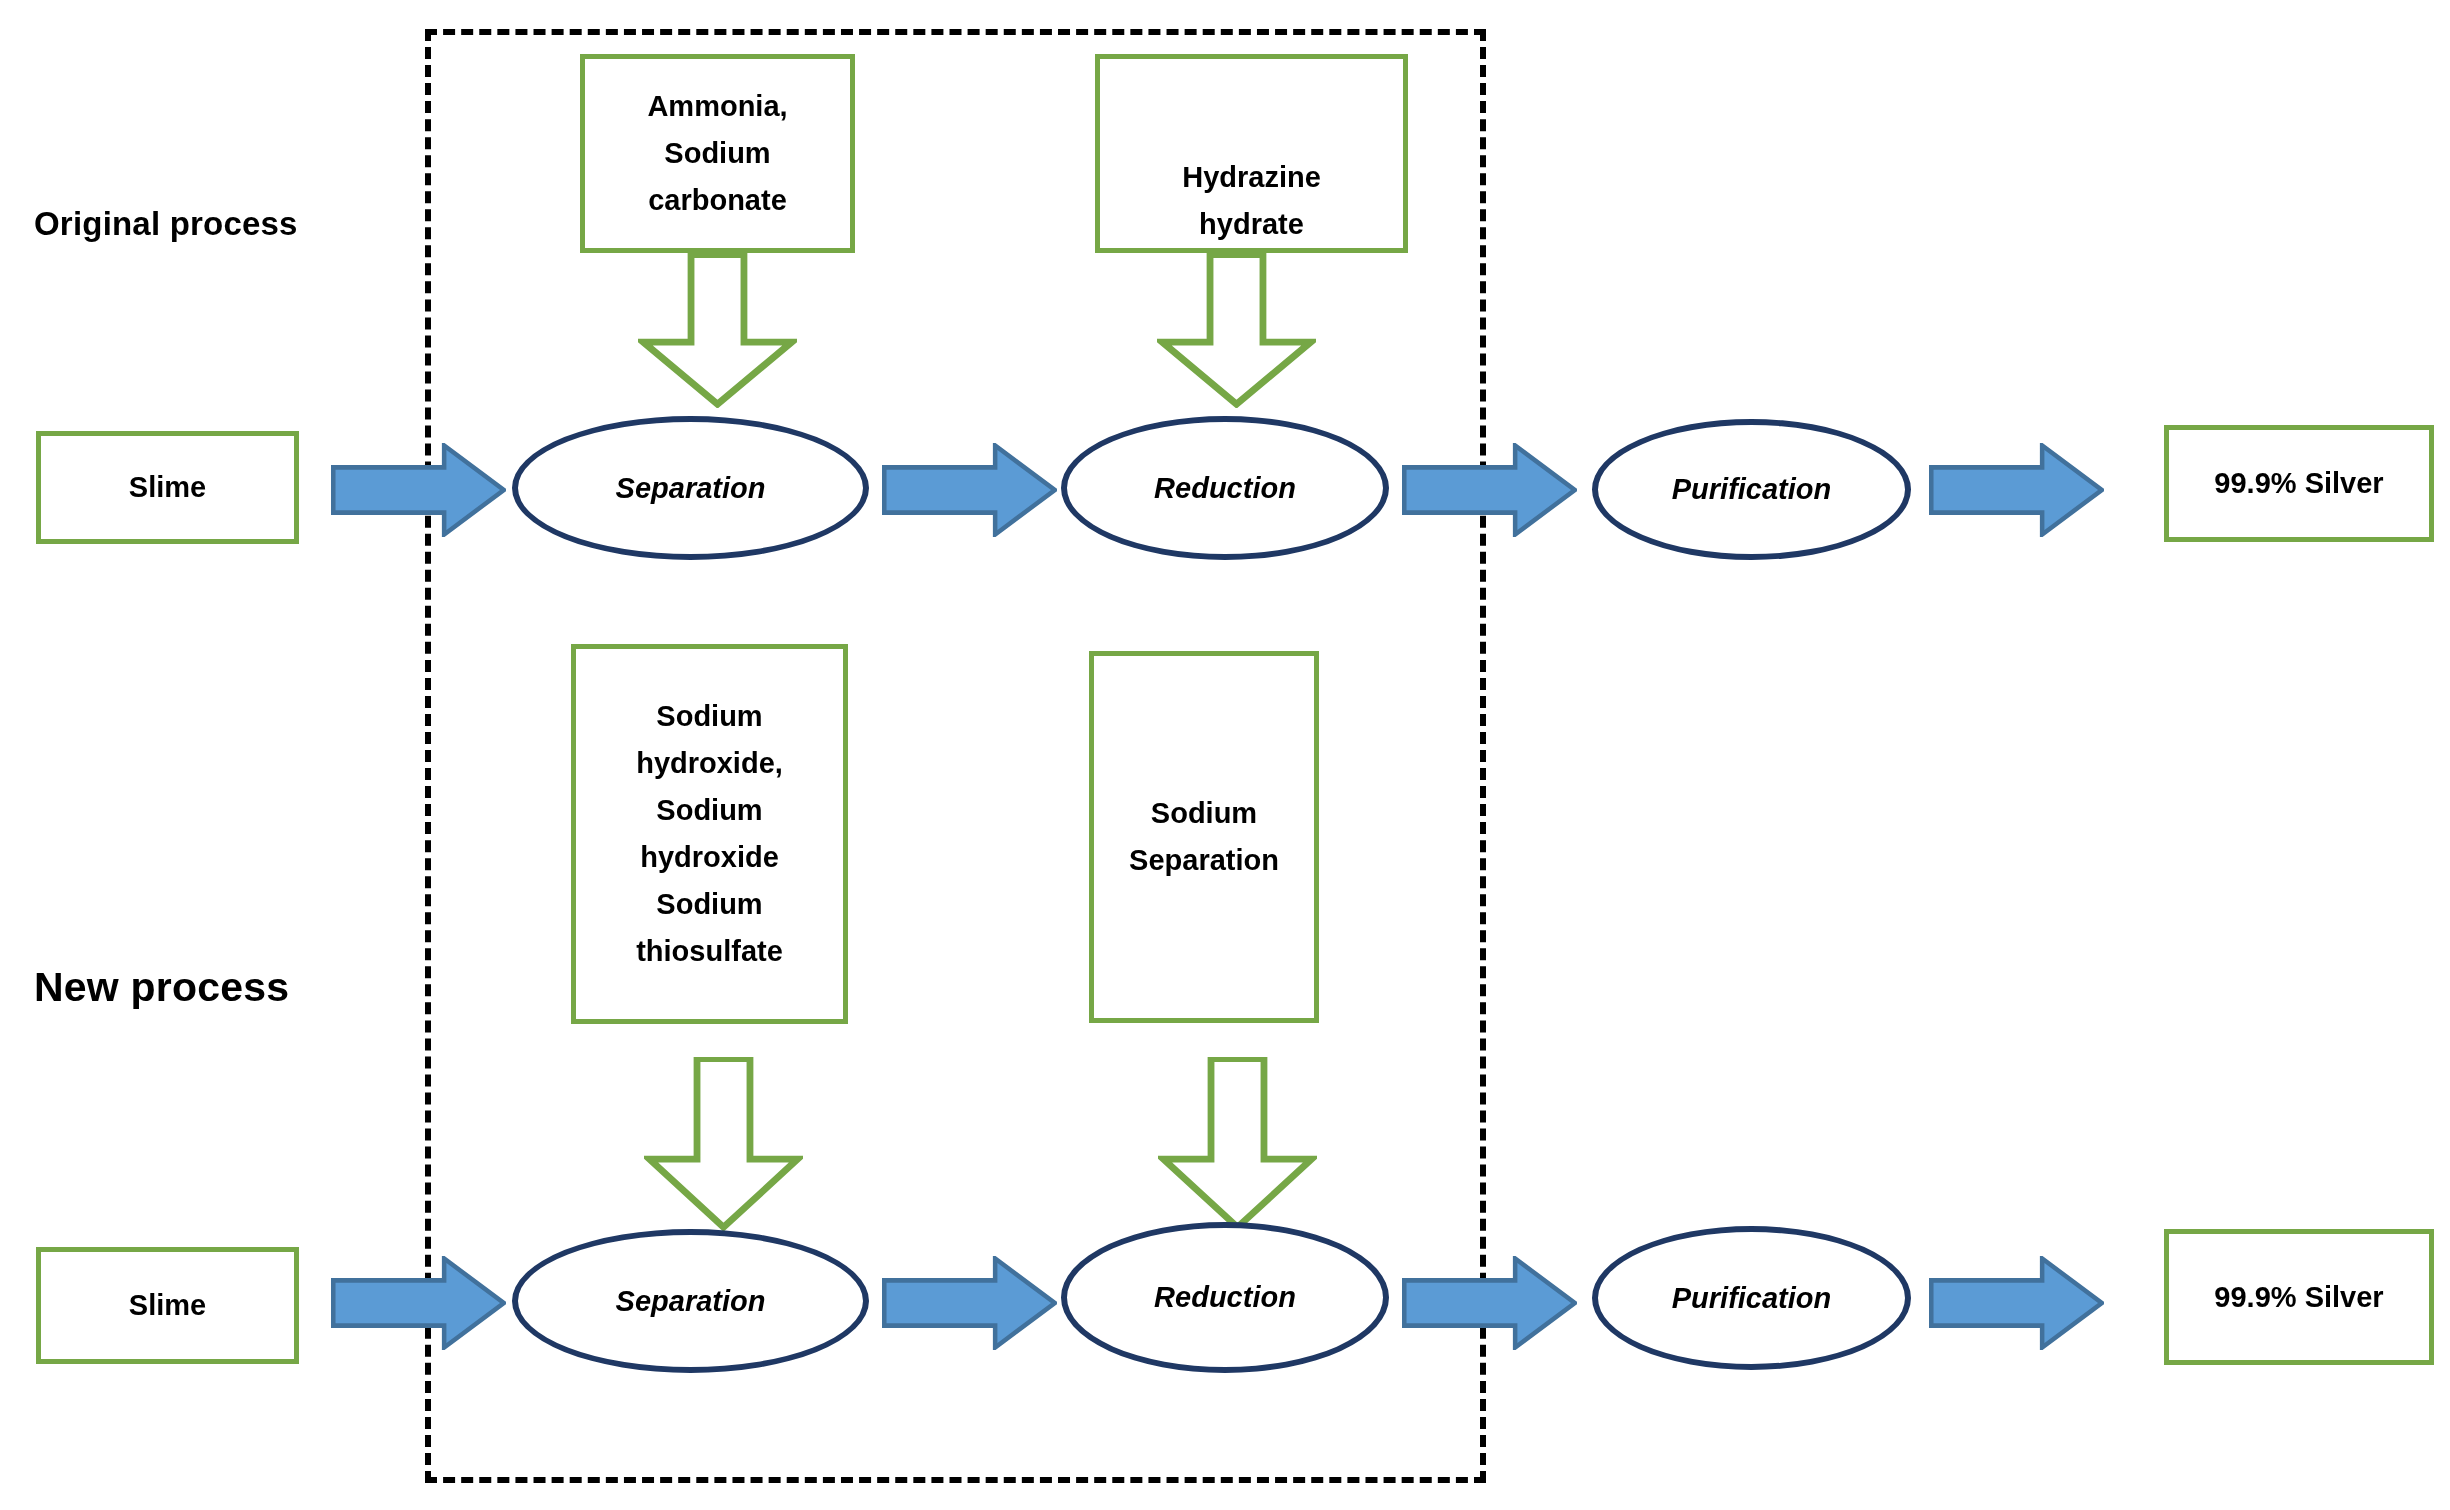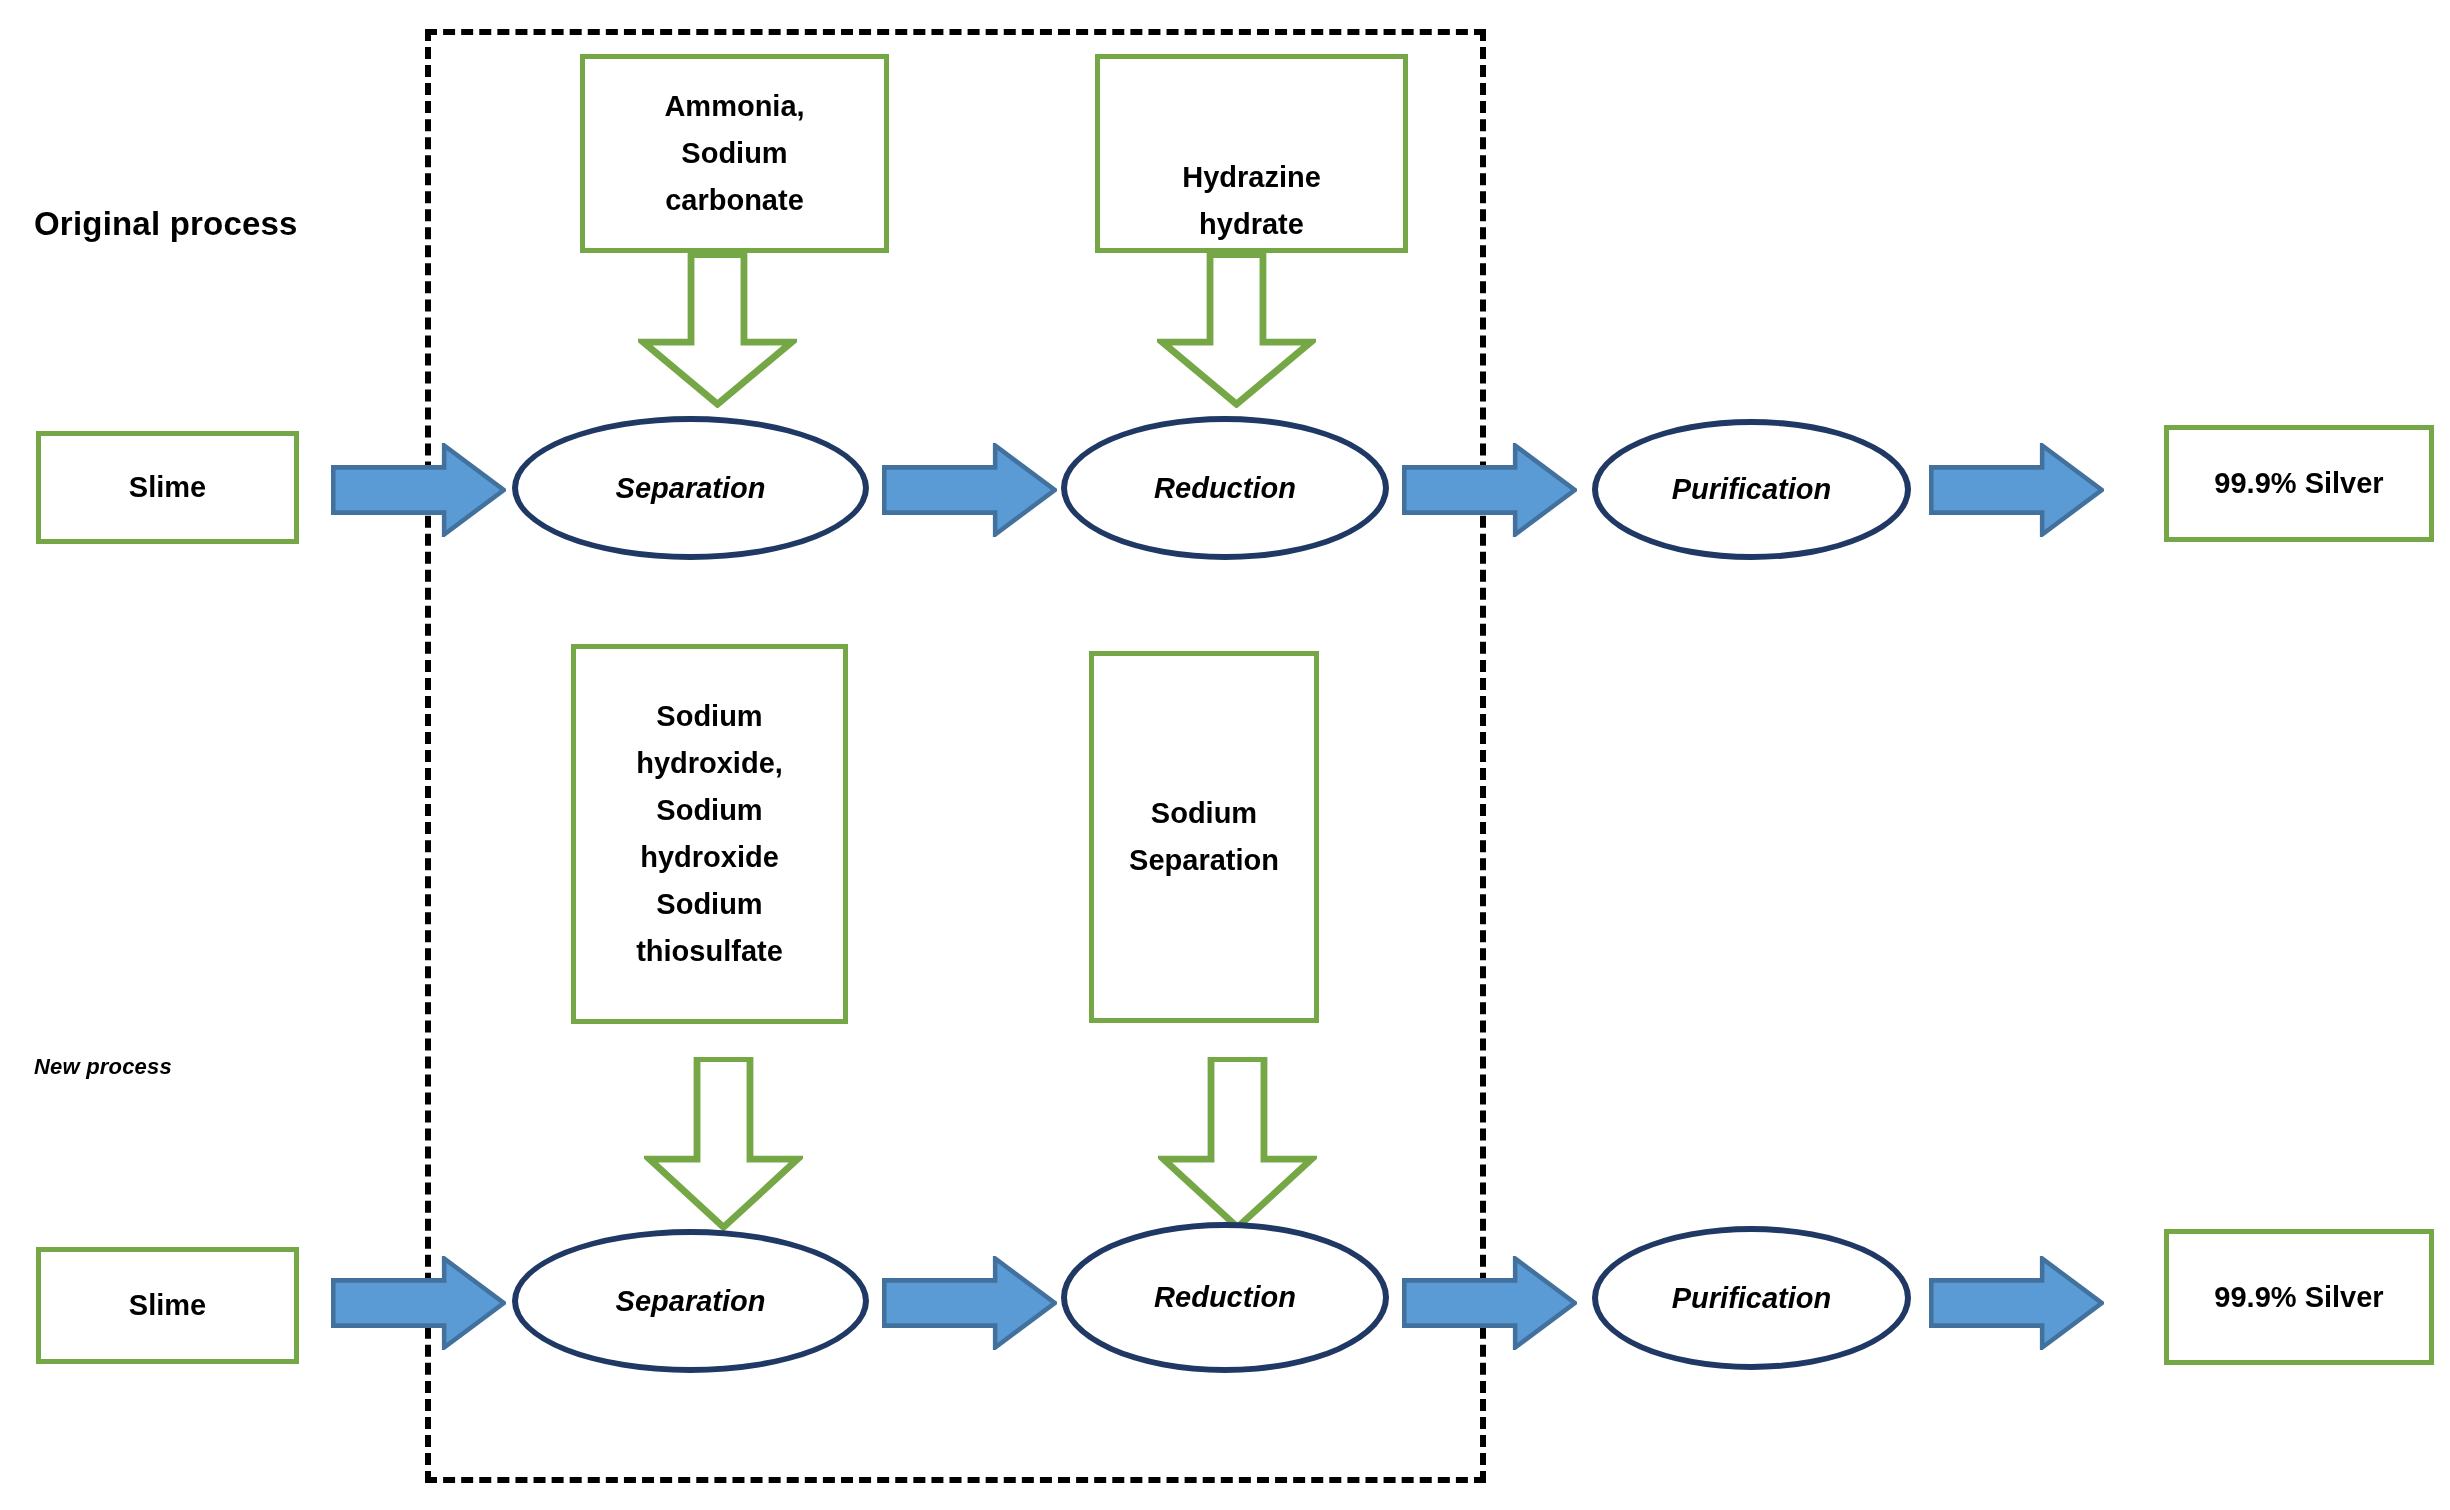--- a/index.html
+++ b/index.html
@@ -86,23 +86,23 @@
 </style>
 </head>
 <body>
 
 <div id="canvas">
 
   <div class="dashed-zone" style="left:425px; top:29px; width:1061px; height:1454px;"></div>
 
   <div class="row-label" style="left:34px; top:165px; font-size:33px;">Original process</div>
 
-  <div class="row-label" style="left:34px; top:1014px; font-size:22px;font-style:italic;">New process</div>
-
-  <div class="green-box" style="left:580px; top:54px; width:309px; height:199px; font-size:29px;">
+  <div class="row-label" style="left:34px; top:924px; font-size:41px;">New process</div>
+
+  <div class="green-box" style="left:580px; top:54px; width:275px; height:199px; font-size:29px;">
     <div class="gb-text">
       <div>Ammonia,</div>
       <div>Sodium</div>
       <div>carbonate</div>
     </div>
   </div>
 
   <div class="green-box" style="left:1095px; top:54px; width:313px; height:199px; font-size:29px;align-items:flex-end;">
     <div class="gb-text">
       <div>Hydrazine</div>

